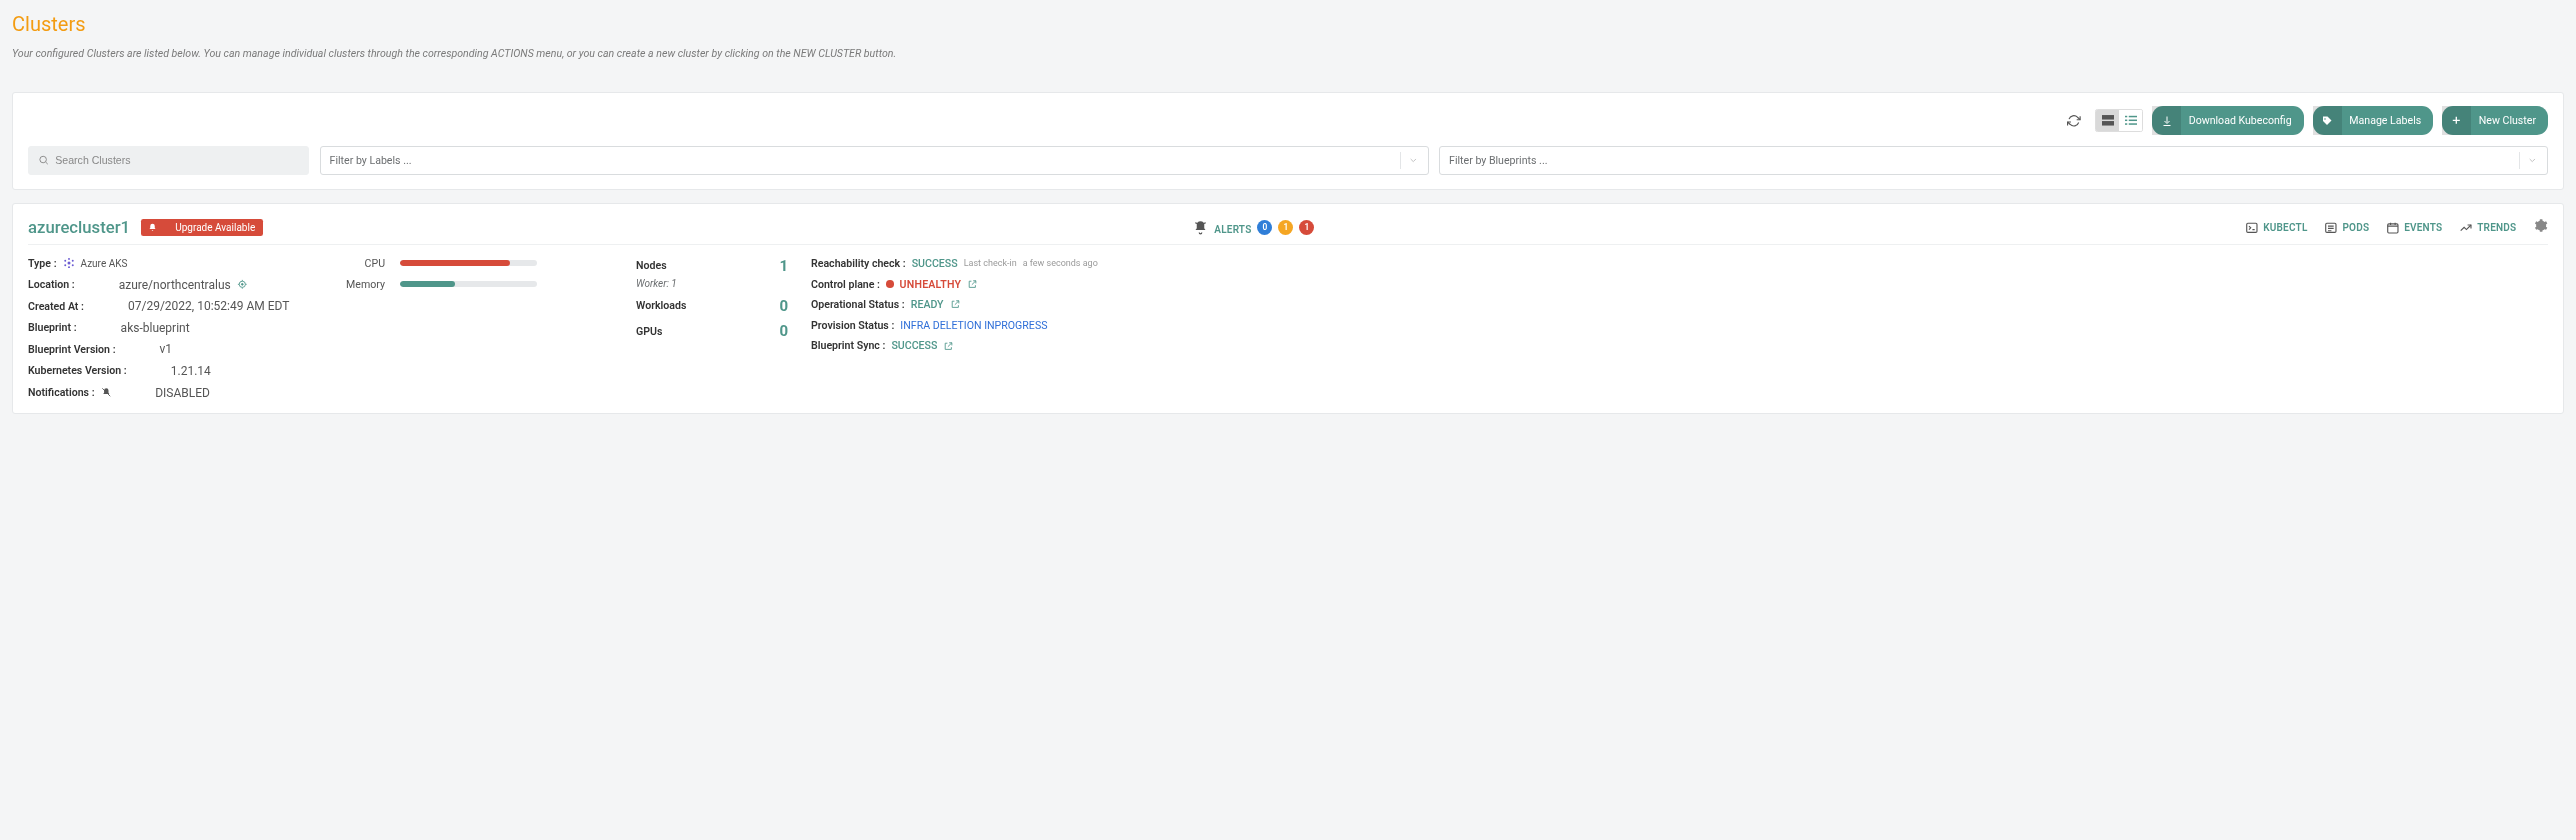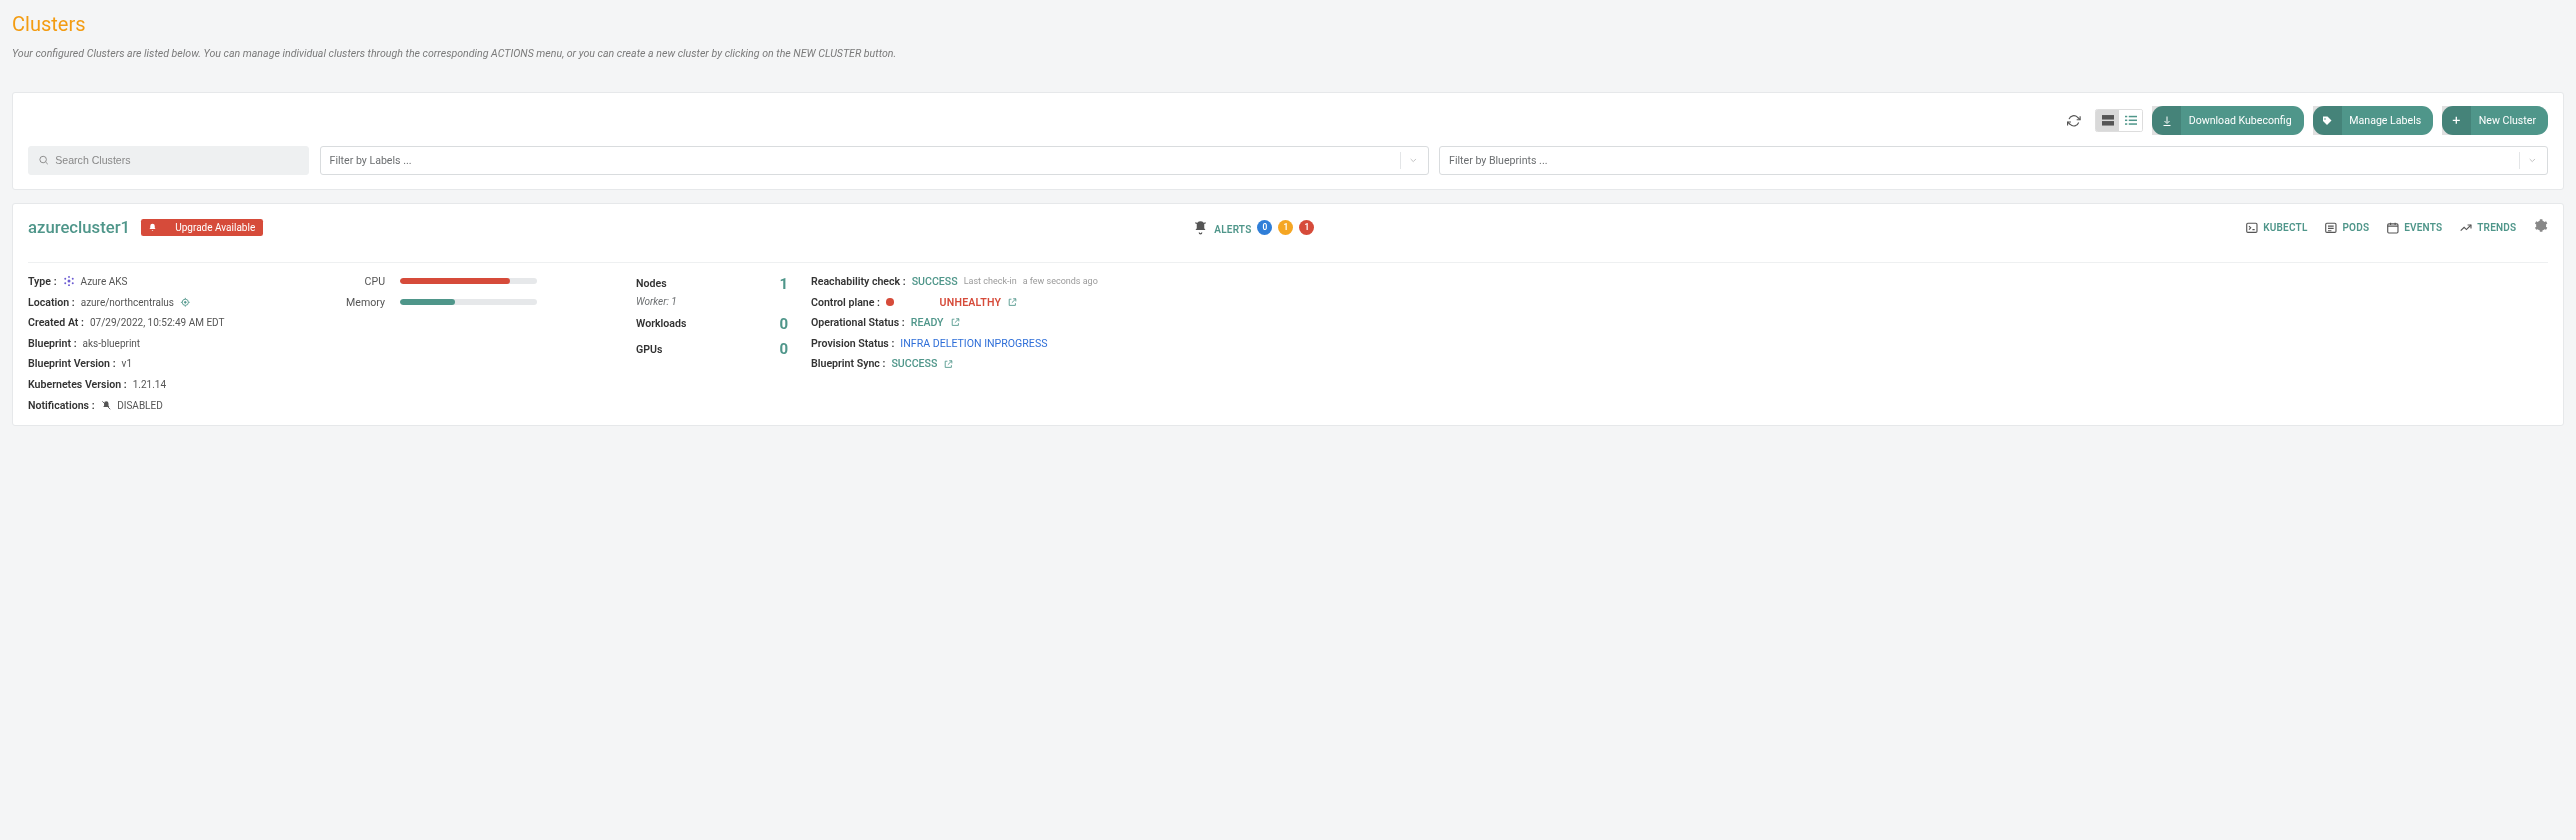--- a/index.html
+++ b/index.html
@@ -100,21 +100,21 @@
     cursor:pointer;
     background:#fff;
   }
   .chev { color:#bbb; }
   .filter-select .divider-v { width:0.8px; height:16.7px; background:#e3e5e7; margin-right:7.6px; }
   .right-group { display:flex; align-items:center; }
 
   
   .cluster-header {
     display:flex; align-items:center; justify-content:space-between;
-    margin-bottom: 25px;
+    margin-bottom: 7px;
   }
   .cluster-title-wrap { display:flex; align-items:center; gap:10.6px; }
   .cluster-name { color:#4f968a; font-size:16.7px; font-weight:500; }
   .badge-upgrade {
     background:#d64b3a; color:#fff;
     border-radius:2.3px; padding:3px 7.6px; font-size:10px;
     display:inline-flex; align-items:center; gap:18px;
   }
 
   .center-tabs { display:flex; align-items:flex-end; gap:6px; }
@@ -140,21 +140,21 @@
   .cluster-body { display:flex; gap:23px; border-top:0.8px solid #eef0f1; padding-top:12px; }
   .col { display:flex; flex-direction:column; gap:7.6px; }
   .col-a { flex: 0 0 281px; }
   .col-b { flex: 0 0 281px; }
   .col-c { flex: 0 0 152px; }
   .col-d { flex: 1; }
 
   .kv { display:flex; align-items:center; gap:6px; font-size:10.6px; }
   .kv .k { color:#333; font-weight:600; }
   .kv .v { color:#555; font-size:10px; }
-  .kv .v.small { font-size:10px; }
+  .kv .v.small { font-size:12px;margin-left:38px; }
   .muted { color:#9a9a9a; font-size:9px; }
 
   .type-icon {
     width:12px; height:12px; display:inline-block;
   }
 
   .meter { display:flex; align-items:center; gap:15px;text-align:right; }
   .meter .label { width:53px; color:#555; }
   .bar { width:137px; height:6px; background:#e6e8ea; border-radius:3px; overflow:hidden; }
   .bar .fill { height:100%; border-radius:3px; }
@@ -162,21 +162,21 @@
   .fill.teal { background:#4f968a; }
 
   .stat-row { display:flex; justify-content:space-between; align-items:center; }
   .stat-row .k { color:#333; font-weight:600; }
   .stat-row .big { color:#4f968a; font-size:15px; font-weight:700; }
   .stat-sub { color:#6b6e70; font-style:italic; font-size:10px; margin-top:-4.6px; }
 
   .status-line { display:flex; align-items:center; gap:6px; font-size:10.6px; }
   .status-line .k { color:#333; font-weight:600; }
   .status-val.success { color:#4f968a; font-weight:500; }
-  .status-val.unhealthy { color:#d64b3a; font-weight:600; letter-spacing:0.2px;margin-left:40px; }
+  .status-val.unhealthy { color:#d64b3a; font-weight:600; letter-spacing:0.2px; }
   .status-val.link { color:#2f6fd8; }
   .dot { width:7.6px; height:7.6px; border-radius:50%; display:inline-block; }
   .dot.red { background:#d64b3a; }
   .ext-icon { color:#4f968a; }
 
   .bell-off { color:#555; }
 </style>
 </head>
 <body>
 

